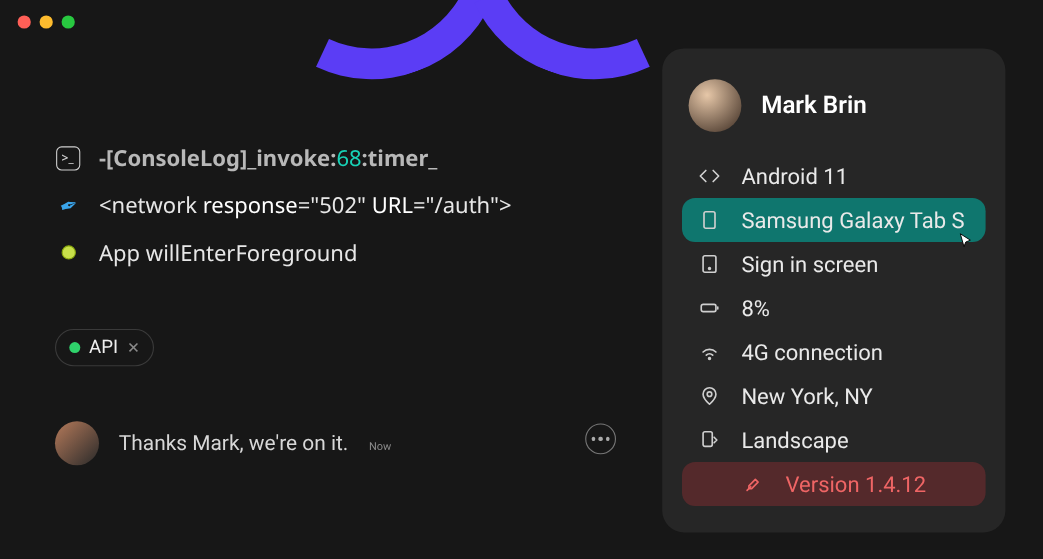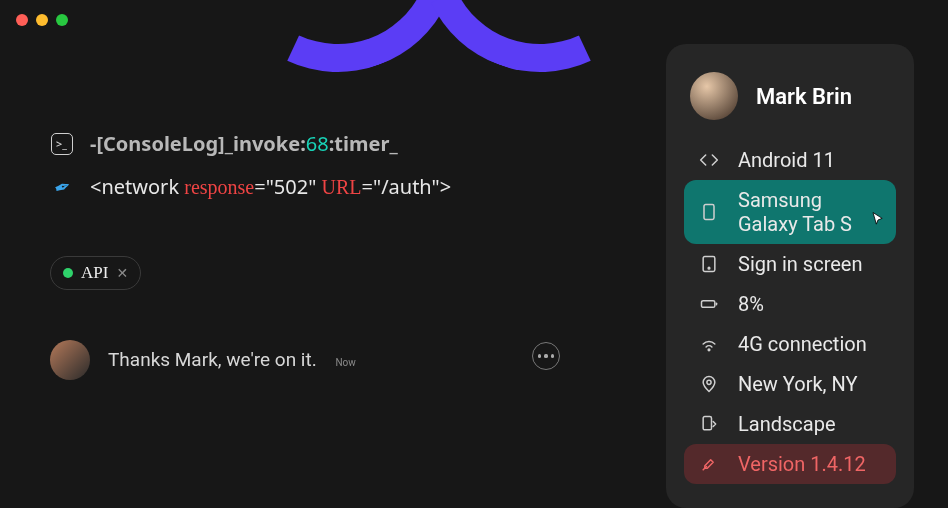--- a/index.html
+++ b/index.html
@@ -39,36 +39,36 @@
     top: 52px;
     width: 510px;
   }
   .title { font-size: 32px; font-weight: 700; letter-spacing: -0.5px; }
 
   .loglines { margin-top: 78px; display: flex; flex-direction: column; gap: 16px; }
   .line { display: flex; align-items: center; gap: 16px; font-size: 20px; font-family: ui-sans-serif, system-ui, sans-serif; }
   .line .icon { width: 24px; height: 24px; flex: none; display: flex; align-items: center; justify-content: center; }
   .log-text { color: #e7e7e7; }
   .accent-teal { color: #18d2b6; }
-  .accent-blue { color: #ef4444; font-family: Liberation Serif, serif; }
+  .accent-blue { color: #ffffff; }
   .muted { color: #b8b8b8; font-weight: bold; }
 
   .terminal-icon {
     width: 22px; height: 22px; border: 1.6px solid #cfcfcf; border-radius: 5px;
     display:flex; align-items:center; justify-content:flex-start; padding-left:4px;
     font-size: 11px; color:#cfcfcf; font-weight:600;
   }
   .feather { color: #3aa4ea; font-size: 20px; transform: rotate(-20deg); }
   .status-dot { width: 13px; height: 13px; border-radius: 50%; background: #c8e04a; border: 1px solid #8aa80f; }
 
   .tag {
     display: inline-flex; align-items: center; gap: 8px;
     margin-top: 56px;
     padding: 6px 12px; border-radius: 999px;
-    border: 1px solid #3a3a3a; font-size: 17px; color: #eee; font-family: Liberation Serif, serif;
+    border: 1px solid #3a3a3a; font-size: 17px; color: #eee;
   }
   .tag .g { width: 10px; height: 10px; border-radius: 50%; background: #2fd26b; }
   .tag .x { color: #8a8a8a; font-size: 14px; }
 
   .comment { display: flex; align-items: flex-start; gap: 18px; margin-top: 50px; }
   .avatar-sm { width: 40px; height: 40px; border-radius: 50%; background: linear-gradient(135deg,#b57a5a,#2a2a2a); flex:none; }
   .c-body { flex: 1; }
   .c-head { display: flex; align-items: center; gap: 12px; }
   .c-name { font-size: 22px; font-weight: 600; }
   .pill {
@@ -83,38 +83,38 @@
     display:flex; align-items:center; justify-content:center; gap:3px; flex:none;
     margin-top: 2px;
   }
   .more span { width:3.2px; height:3.2px; background:#aaa; border-radius:50%; }
 
   
   .panel {
     position: absolute;
     right: 34px;
     top: 44px;
-    width: 248px;
+    width: 312px;
     background: #262626;
     border-radius: 20px;
     padding: 24px 18px 24px 18px;
   }
   .p-head { display: flex; align-items: center; gap: 18px; padding: 4px 6px 20px 6px; }
   .avatar-lg { width: 48px; height: 48px; border-radius: 50%; background: radial-gradient(circle at 35% 30%, #e6c7a8, #3a2a20); flex:none; }
   .p-name { font-size: 22px; font-weight: 600; }
 
   .row {
     display: flex; align-items: center; gap: 18px;
     padding: 8px 14px; border-radius: 12px;
     font-size: 20px; color: #e9e9e9;
   }
   .row .ri { width: 22px; height: 22px; flex:none; display:flex; align-items:center; justify-content:center; color:#cfcfcf; }
   .row .ri svg { width: 20px; height: 20px; stroke: currentColor; fill: none; stroke-width: 1.8; stroke-linecap: round; stroke-linejoin: round; }
   .row.hover { background: #0f766e; }
-  .row.danger { background: #54292b; color: #ef6565; }
+  .row.danger { background: #54292b; color: #ef6565; justify-content: center; }
   .row.danger .ri { color: #ef6565; }
 
   .cursor {
     position: absolute;
     right: 26px;
     top: 166px;
     width: 20px; height: 20px;
     pointer-events: none;
   }
 </style>
@@ -142,20 +142,26 @@
       </div>
     </div>
     <div class="line">
       <div class="icon">
           <span class="feather">✒</span>
         </div>
       <div class="log-text">
         <span>&lt;network </span><span class="accent-blue">response</span><span>="502" </span><span class="accent-blue">URL</span><span>="/auth"&gt;</span>
       </div>
     </div>
+    <div class="line">
+      <div class="icon">
+          <div class="status-dot"></div>
+        </div>
+      <div class="log-text">App willEnterForeground</div>
+    </div>
   </div>
 
   <div class="tag">
     <span class="g"></span>
     <span>API</span>
     <span class="x">✕</span>
   </div>
 
   <div class="comment">
     <div class="avatar-sm"></div>

